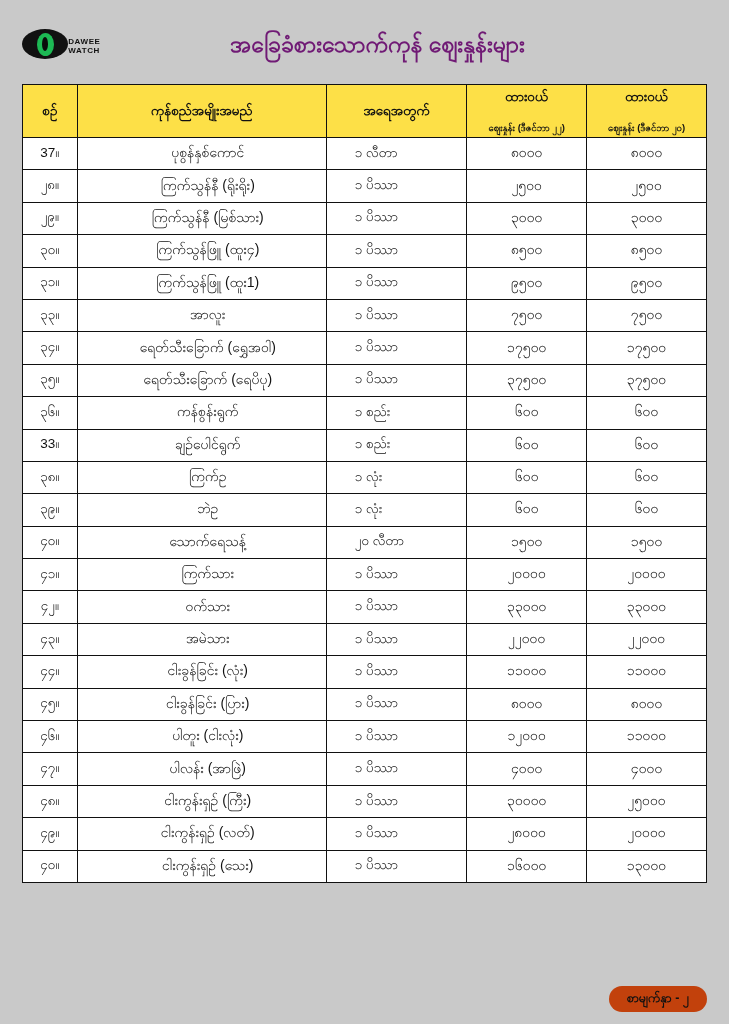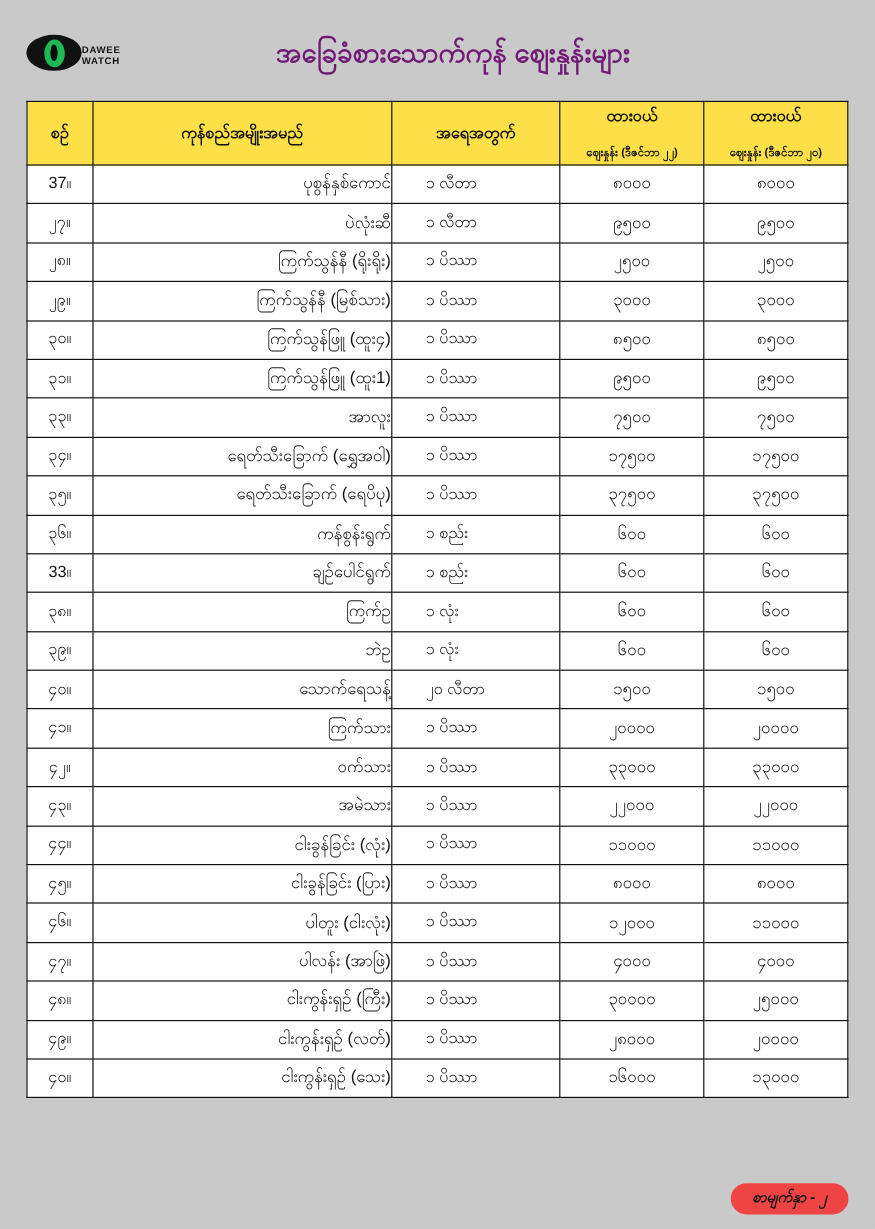--- a/index.html
+++ b/index.html
@@ -112,47 +112,46 @@
   .col-price { width: 115px; }
 
   tbody td {
     height: 31.4px;
     font-size: 14px;
   }
   td.c-no {
     font-size: 13.5px;
   }
   td.c-name {
-    text-align: right;
+    text-align: center;
     padding-left: 12px;
     font-size: 14px;
   }
   td.c-unit {
     text-align: left;
     padding-left: 28px;
     font-size: 13.5px;
   }
   td.c-price {
     font-size: 14px;
   }
   
   .footer {
     position: absolute;
     right: 22px;
     bottom: 12px;
   }
   .page-badge {
-    background: #ef4444;
+    background: #c2410c;
     border-radius: 13px;
     padding: 4px 18px;
     font-size: 12.5px;
     font-weight: bold;
     color: #111;
     display: inline-block;
-    font-style: italic;
   }
 </style>
 </head>
 <body>
 
 <div class="page">
 
   <div class="header">
     <div class="logo">
       <div class="logo-eye"></div>
@@ -185,27 +184,20 @@
     </thead>
     <tbody id="table-body">
         <tr>
           <td class="c-no">37။</td>
           <td class="c-name">ပုစွန်နှစ်ကောင်</td>
           <td class="c-unit">၁ လီတာ</td>
           <td class="c-price">၈၀၀၀</td>
           <td class="c-price">၈၀၀၀</td>
         </tr>
         <tr>
-          <td class="c-no">၂၇။</td>
-          <td class="c-name">ပဲလုံးဆီ</td>
-          <td class="c-unit">၁ လီတာ</td>
-          <td class="c-price">၉၅၀၀</td>
-          <td class="c-price">၉၅၀၀</td>
-        </tr>
-        <tr>
           <td class="c-no">၂၈။</td>
           <td class="c-name">ကြက်သွန်နီ (ရိုးရိုး)</td>
           <td class="c-unit">၁ ပိဿာ</td>
           <td class="c-price">၂၅၀၀</td>
           <td class="c-price">၂၅၀၀</td>
         </tr>
         <tr>
           <td class="c-no">၂၉။</td>
           <td class="c-name">ကြက်သွန်နီ (မြစ်သား)</td>
           <td class="c-unit">၁ ပိဿာ</td>

